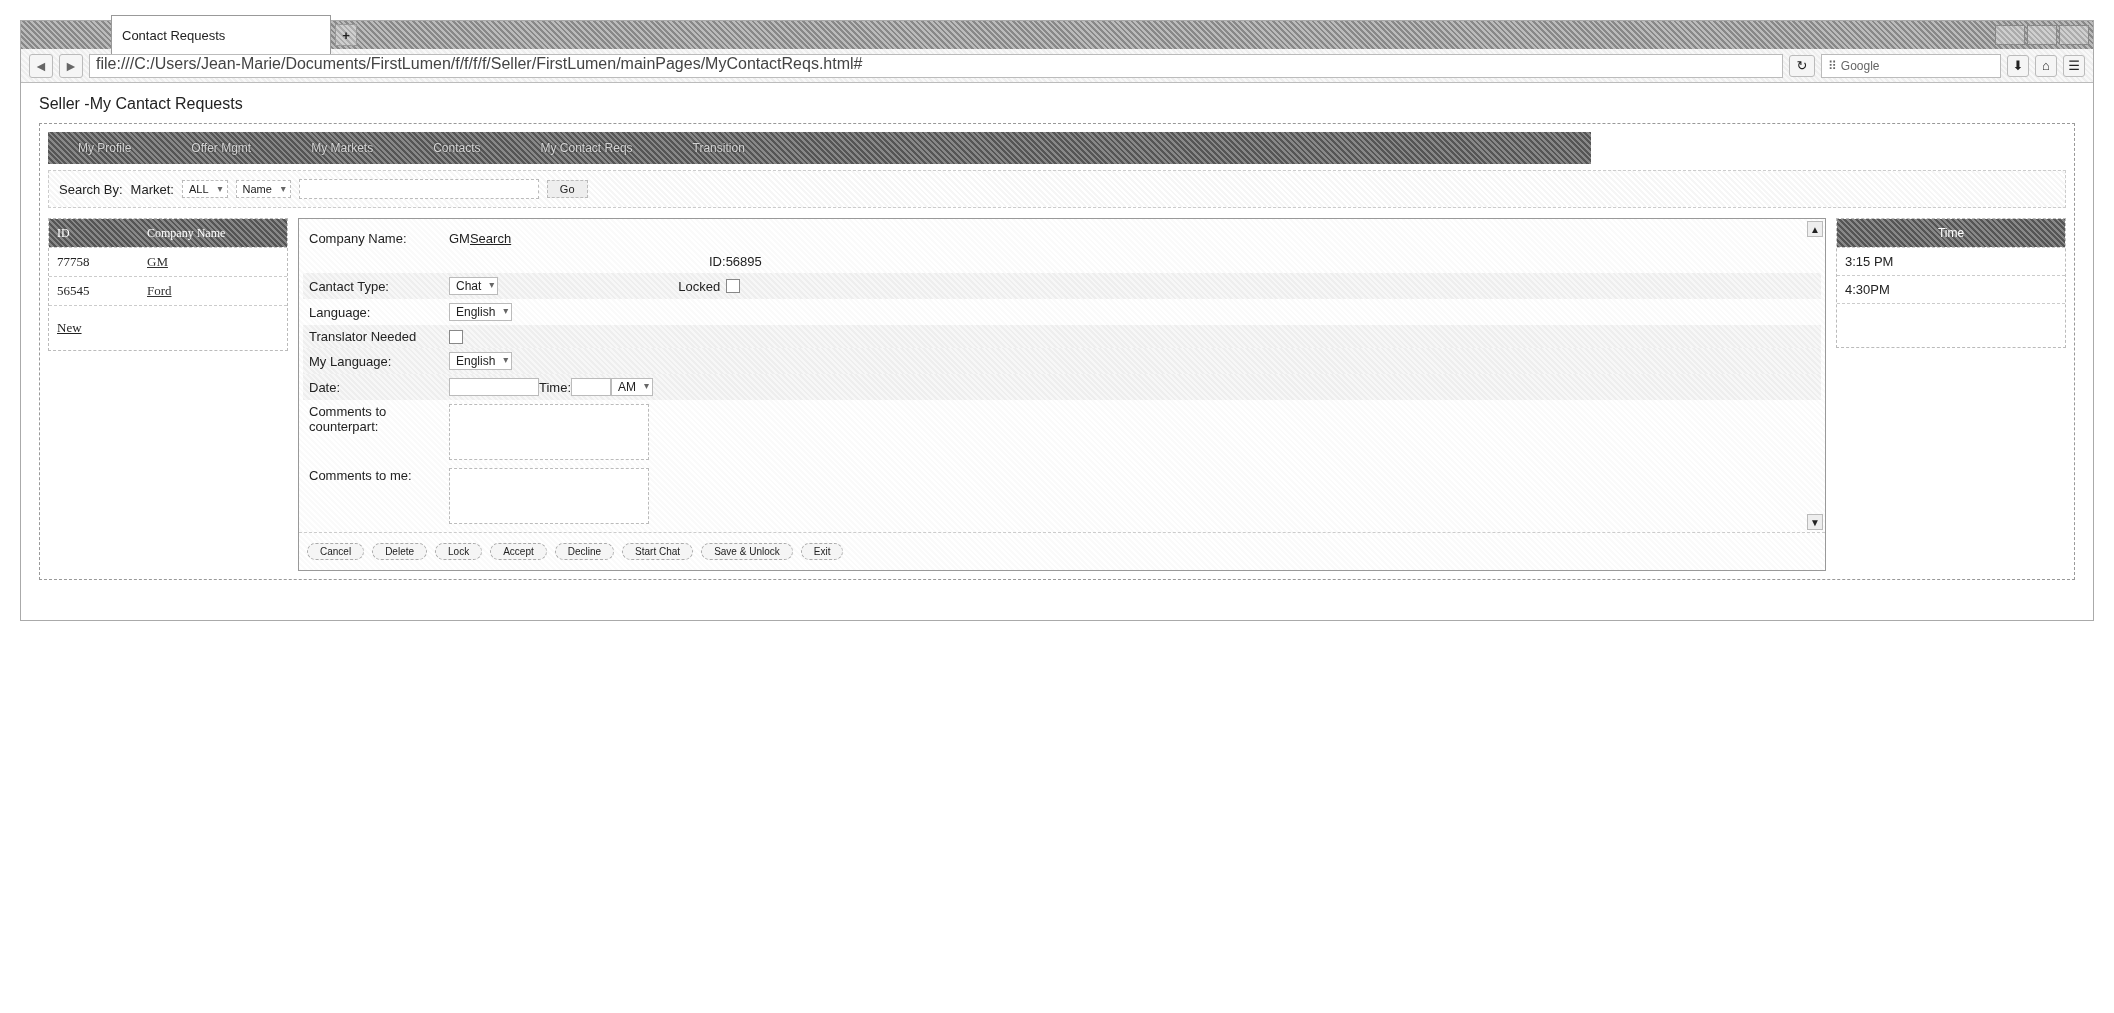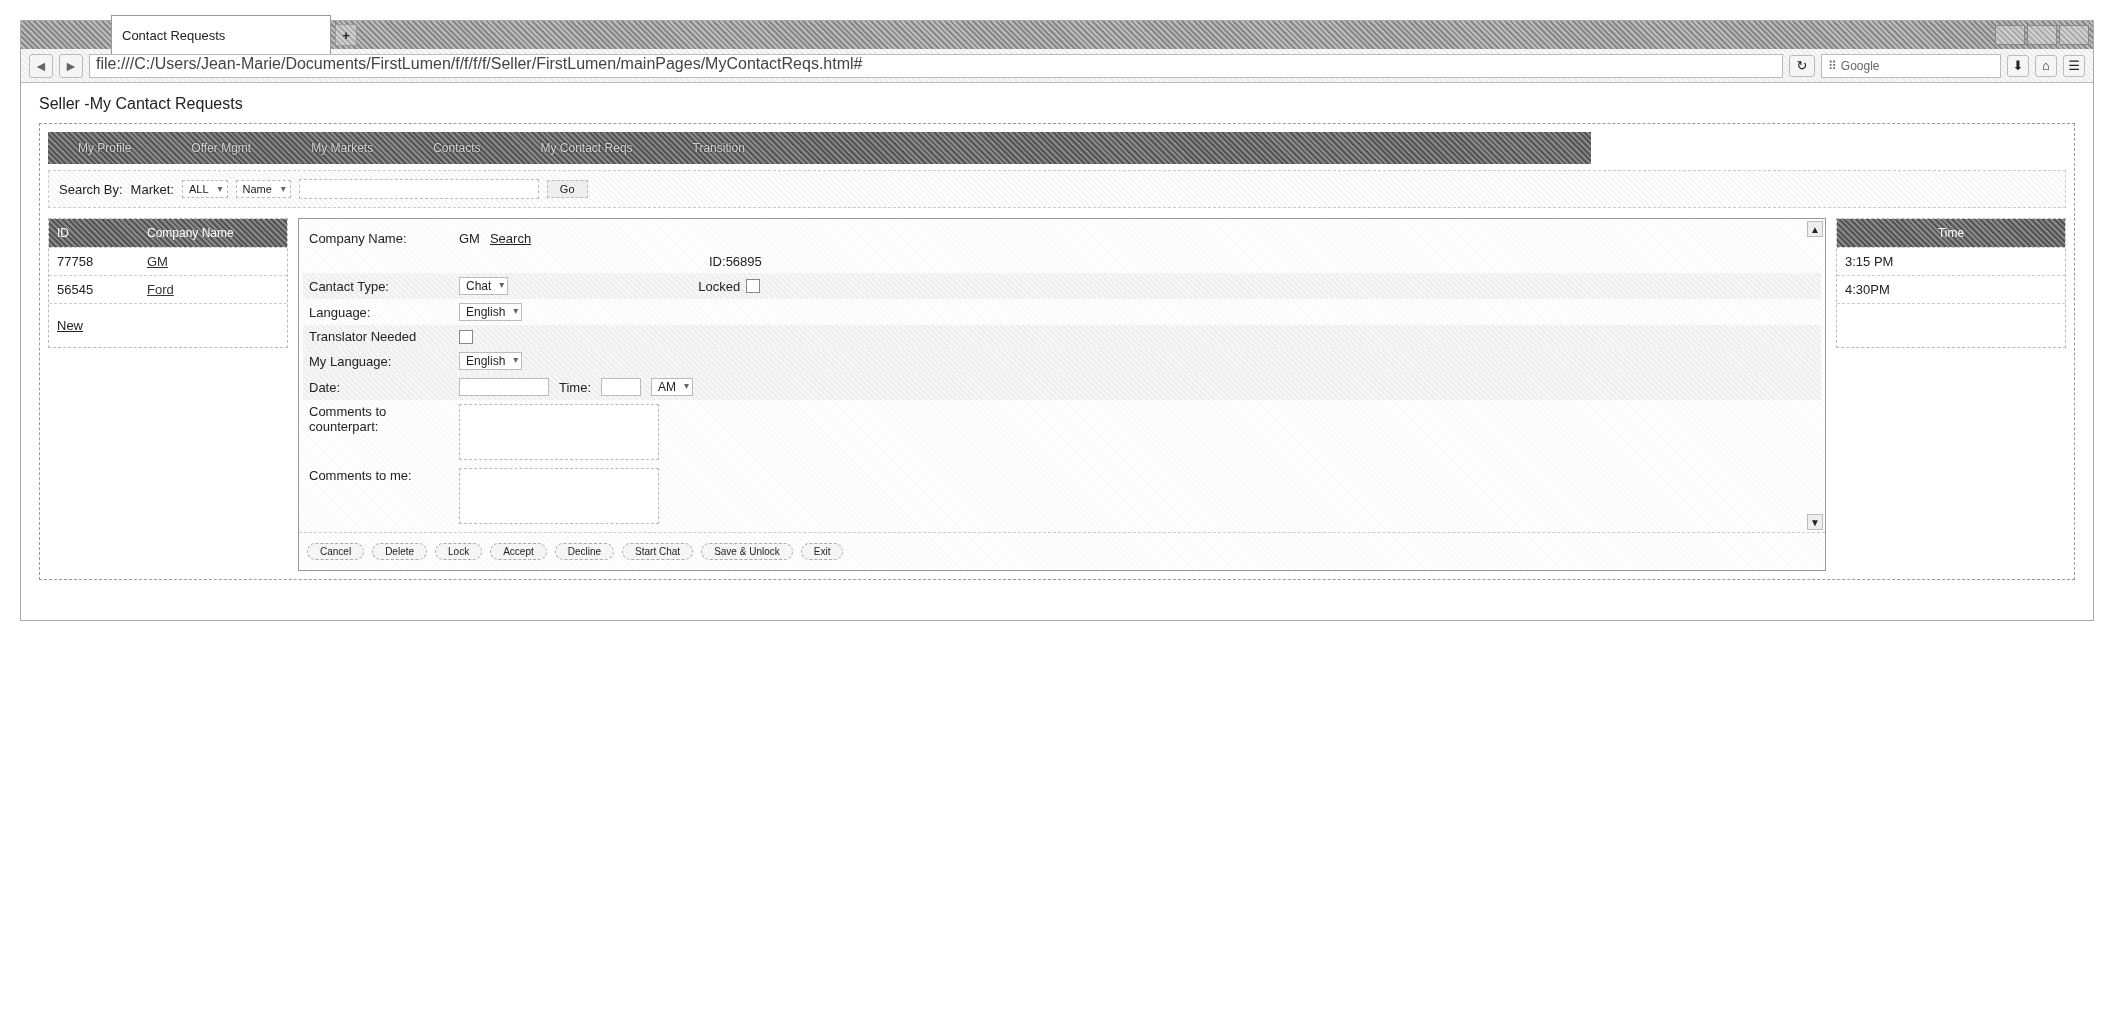--- a/index.html
+++ b/index.html
@@ -65,21 +65,21 @@
     border:1px dashed #ccc;
   }
   .searchbar label { font-size:13px; }
   .dd { border:1px dashed #bbb; padding:2px 18px 2px 6px; background:#fff; position:relative;
     font-size:11px;}
   .dd::after{content:"▾";position:absolute;right:4px;top:2px;font-size:10px;color:#666;}
   .go-btn { border:1px dashed #bbb; padding:2px 12px; background:#eee; font-size:11px;}
   .text-in { border:1px dashed #bbb;background:#fff;height:20px;min-width:240px;}
 
   .body-row { display:flex; gap:10px; padding:0 6px 6px;}
-  .col-left { width:240px; }
+  .col-left { width:240px;font-family:Liberation Serif, serif; }
   .col-right { width:230px; margin-left:auto;}
   .tbl { border:1px dashed #bbb; }
   .tbl-head {
     height:28px;
     background: repeating-linear-gradient(45deg,#555,#555 2px,#888 2px,#888 4px);
     color:#fff; display:flex; align-items:center; padding:0 8px; font-size:12px; gap:30px;
   }
   .tbl-head.single{justify-content:center;}
   .tbl-row { display:flex; border-top:1px dashed #ccc; padding:6px 8px; gap:30px;}
   .tbl-row a { text-decoration:underline; color:#333;}
@@ -97,21 +97,21 @@
     display:flex;align-items:center;
   }
   .dlg-title .move{margin-left:auto;font-size:10px;font-weight:normal;color:#666;letter-spacing:1px;}
   .dlg-close{margin-left:8px;font-size:12px;color:#666;cursor:default;}
   .dlg-body { padding:8px 10px 4px; position:relative;}
   .scroll-up,.scroll-dn{
     position:absolute;right:2px;width:16px;height:16px;border:1px solid #bbb;background:#eee;
     font-size:10px;display:flex;align-items:center;justify-content:center;
   }
   .scroll-up{top:2px;} .scroll-dn{bottom:2px;}
-  .frow{display:flex;align-items:center;gap:10px;padding:4px 0;font-size:13px;}
+  .frow{display:flex;align-items:center;padding:4px 0;font-size:13px;}
   .frow.shade{
     background: repeating-linear-gradient(45deg,#eee,#eee 2px,#f7f7f7 2px,#f7f7f7 4px);
     padding:4px 6px;margin:0 -6px;
   }
   .flab{width:140px;}
   .id-row{justify-content:flex-start;}
   .id-val{margin-left:400px;}
   .locked{margin-left:180px;display:flex;align-items:flex-start;gap:6px;}
   .chk{width:14px;height:14px;border:1px solid #888;background:#fff;display:inline-block;}
   .comm-box{border:1px dashed #bbb;background:#fff;width:200px;height:56px;}

